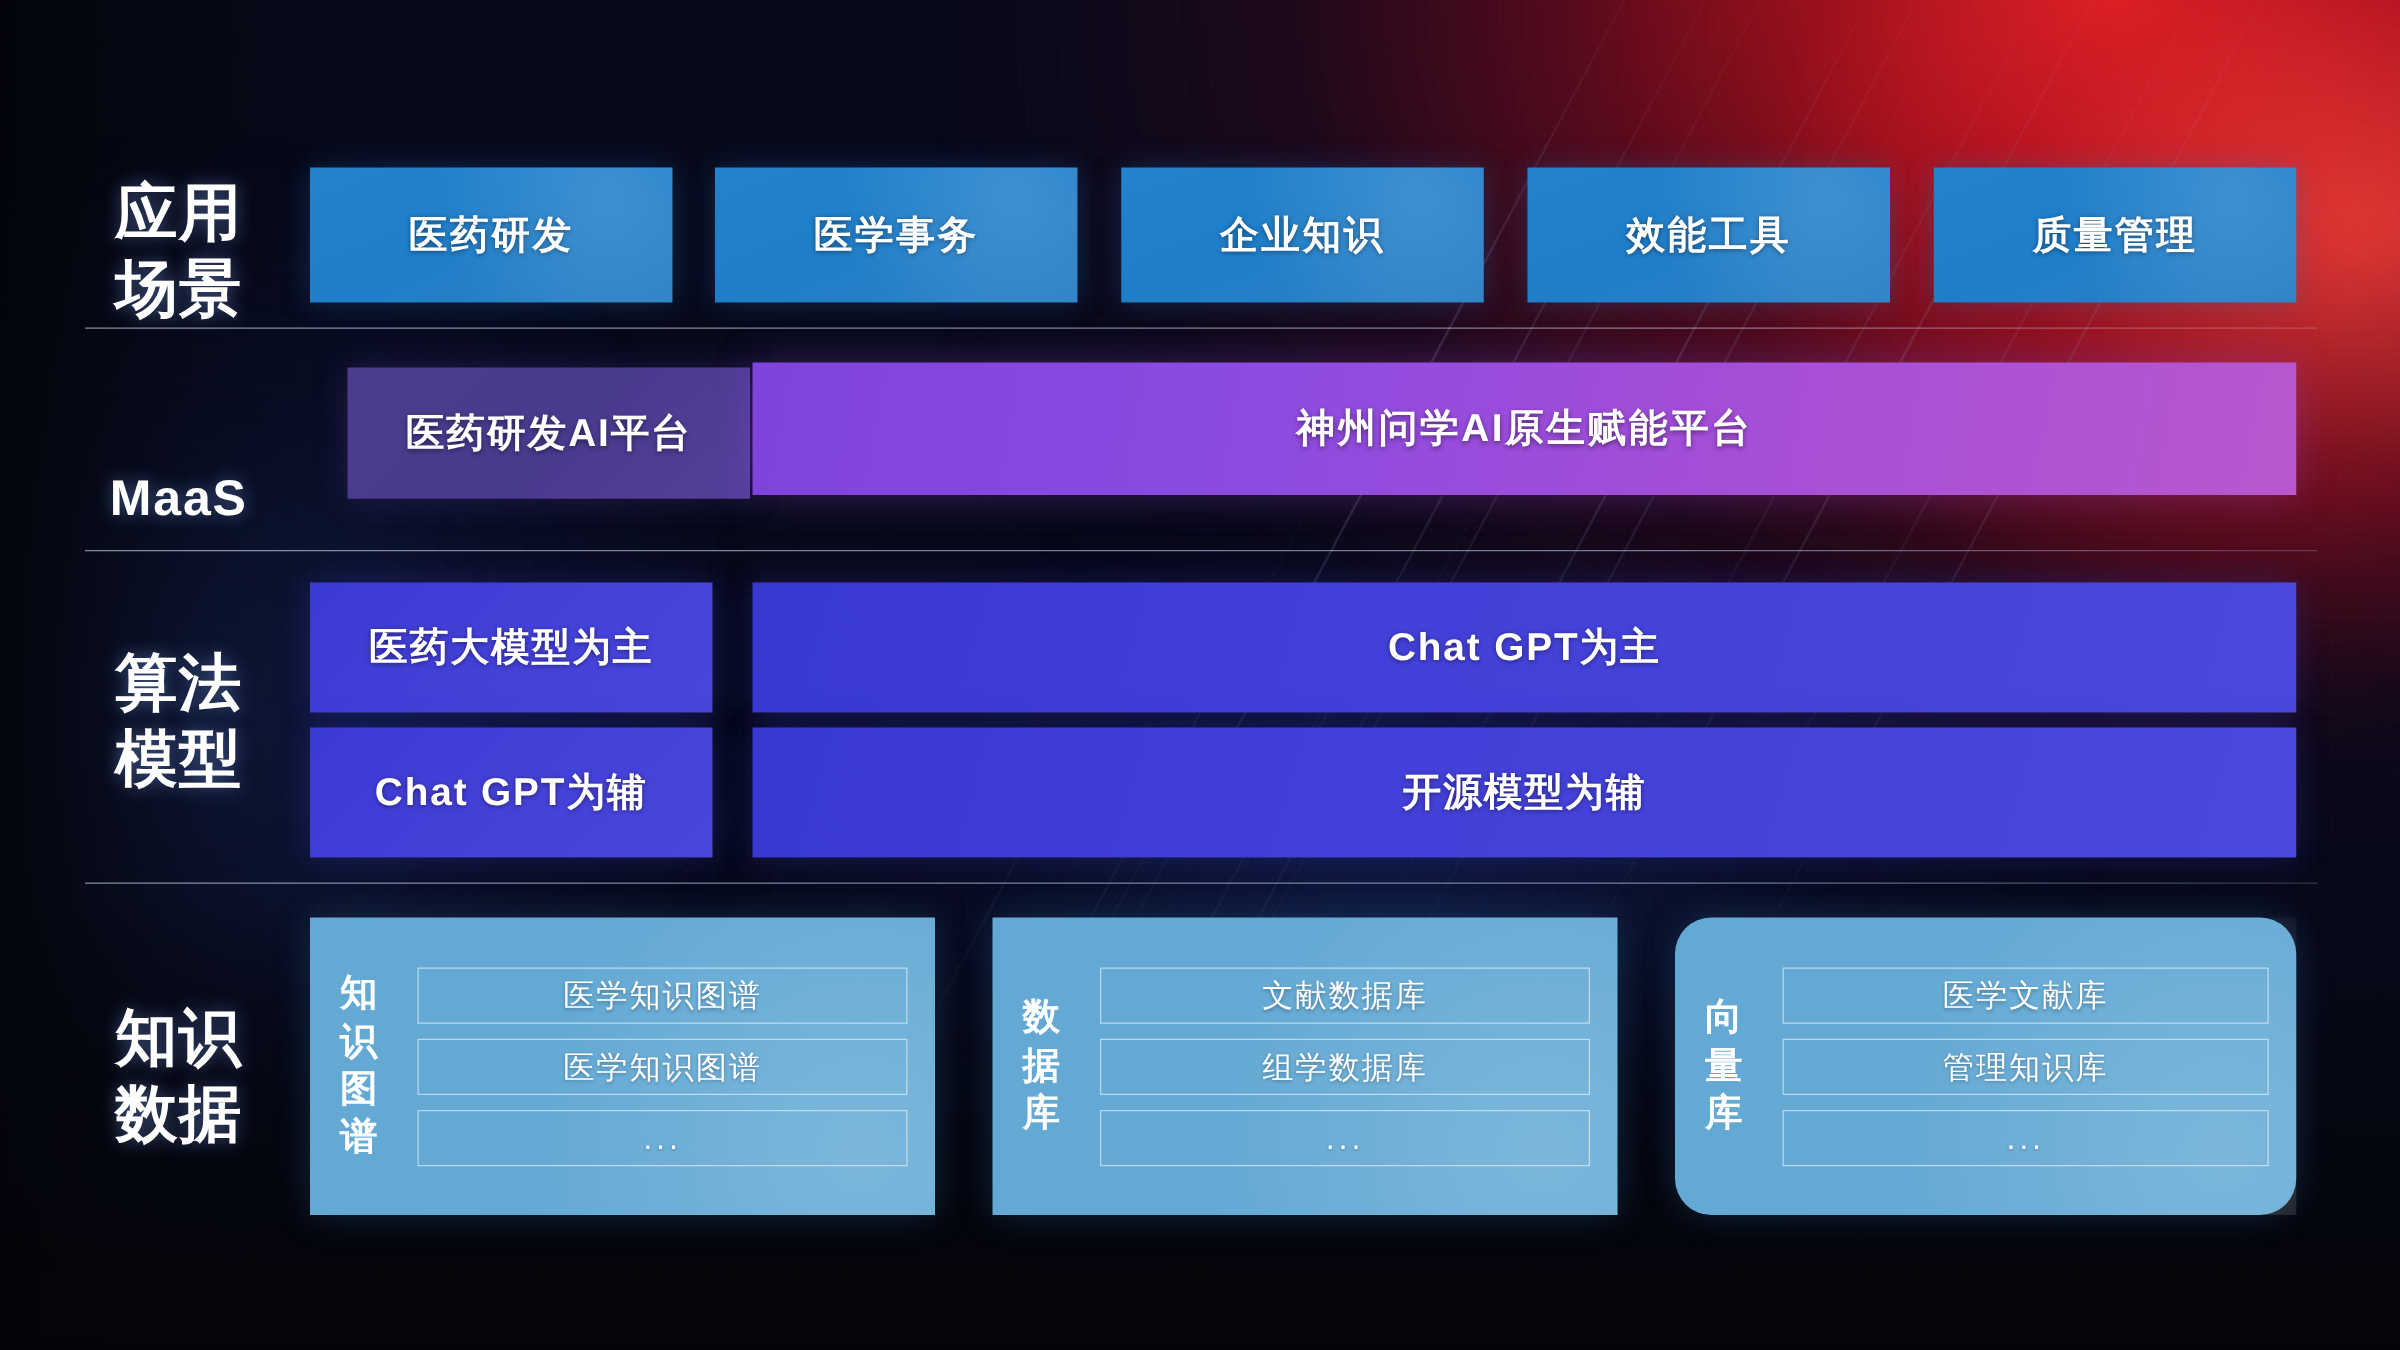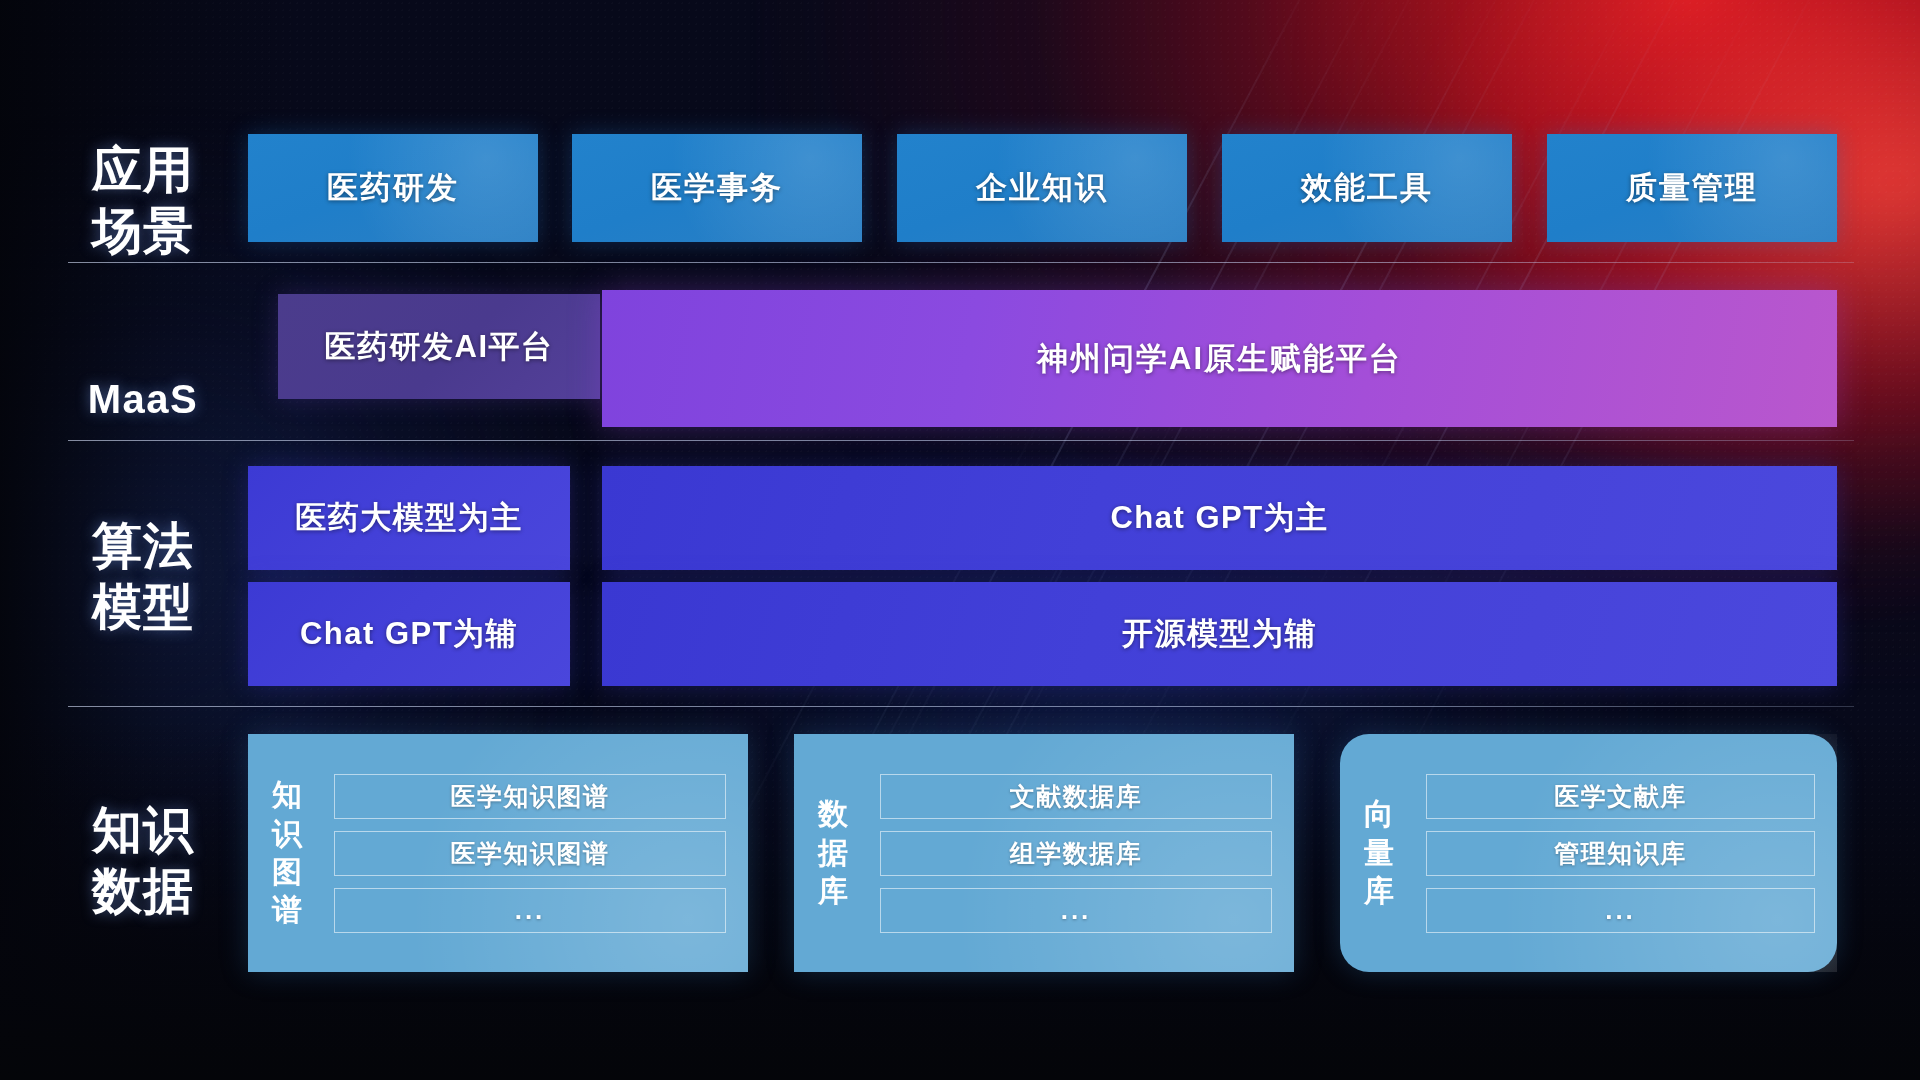--- a/index.html
+++ b/index.html
@@ -200,21 +200,21 @@
     position: relative;
     z-index: 2;
   }
   .kd-item {
     height: 45px;
     border: 1px solid rgba(255,255,255,0.55);
     display: flex;
     align-items: center;
     justify-content: center;
     color: #ffffff;
-    font-weight: bold;
+    font-weight: normal;
     font-size: 25px;
     letter-spacing: 1.5px;
     text-shadow: 0 1px 3px rgba(0,0,0,0.3);
   }
   .kd-item.ellipsis { font-size: 26px; letter-spacing: 3px; }
 </style>
 </head>
 <body>
 
 <div id="stage">
@@ -270,21 +270,21 @@
       <span>质量管理</span>
     </div>
 
     <div class="divider" style="top:262px;"></div>
 
     <div class="row-label en" style="top:335px;margin-top:40px;">MaaS</div>
 
     <div class="box maas-box-left" style="left:248px; top:294px; width:322px; height:105px;margin-left:30px;">
       <span>医药研发AI平台</span>
     </div>
-    <div class="box maas-box-right" style="left:602px; top:290px; width:1235px; height:137px;">
+    <div class="box maas-box-right" style="left:602px; top:290px; width:1235px; height:106px;">
       <span>神州问学AI原生赋能平台</span>
     </div>
 
     <div class="divider" style="top:440px;"></div>
 
     <div class="row-label cn" style="top:516px;">算法模型</div>
 
     <div class="box algo-box" style="left:248px; top:466px; width:322px; height:104px;justify-content:center;">
       <span>医药大模型为主</span>
     </div>

